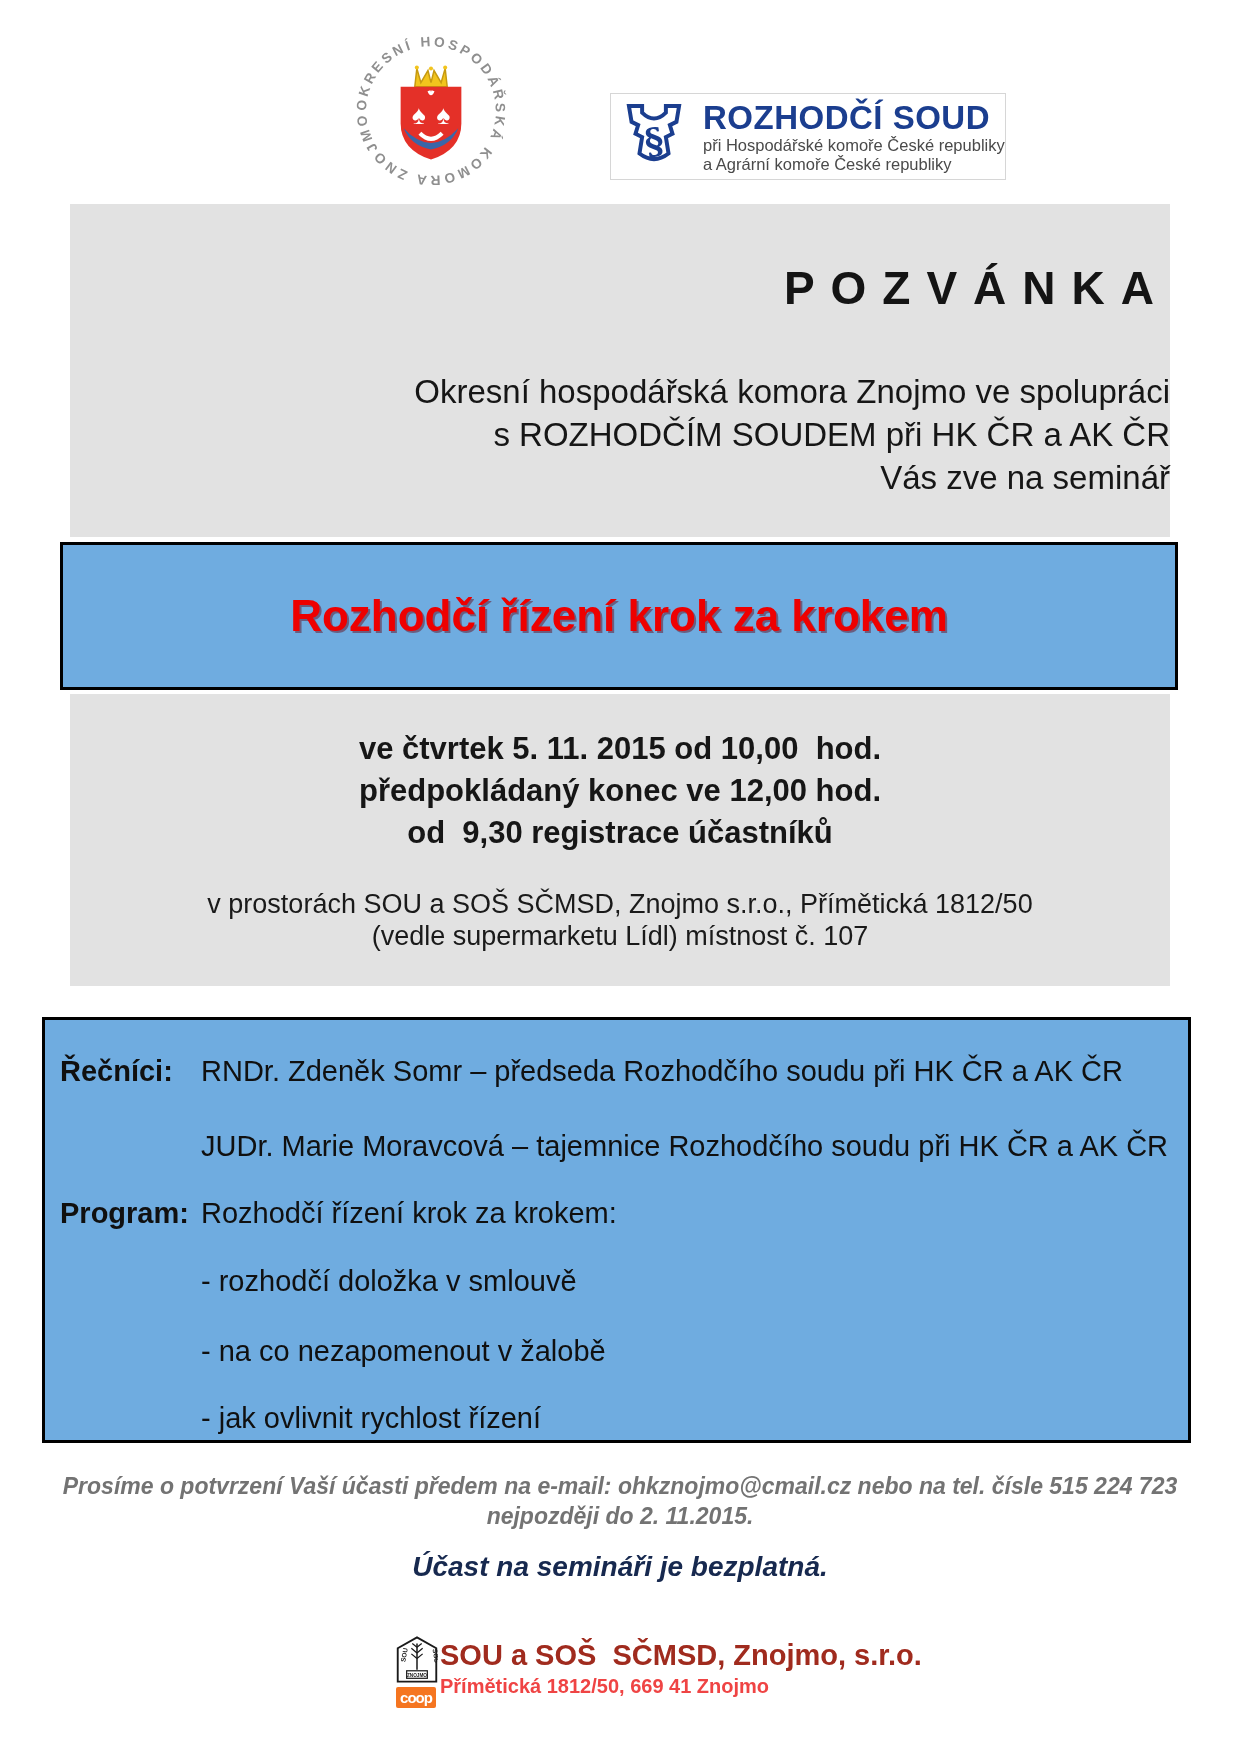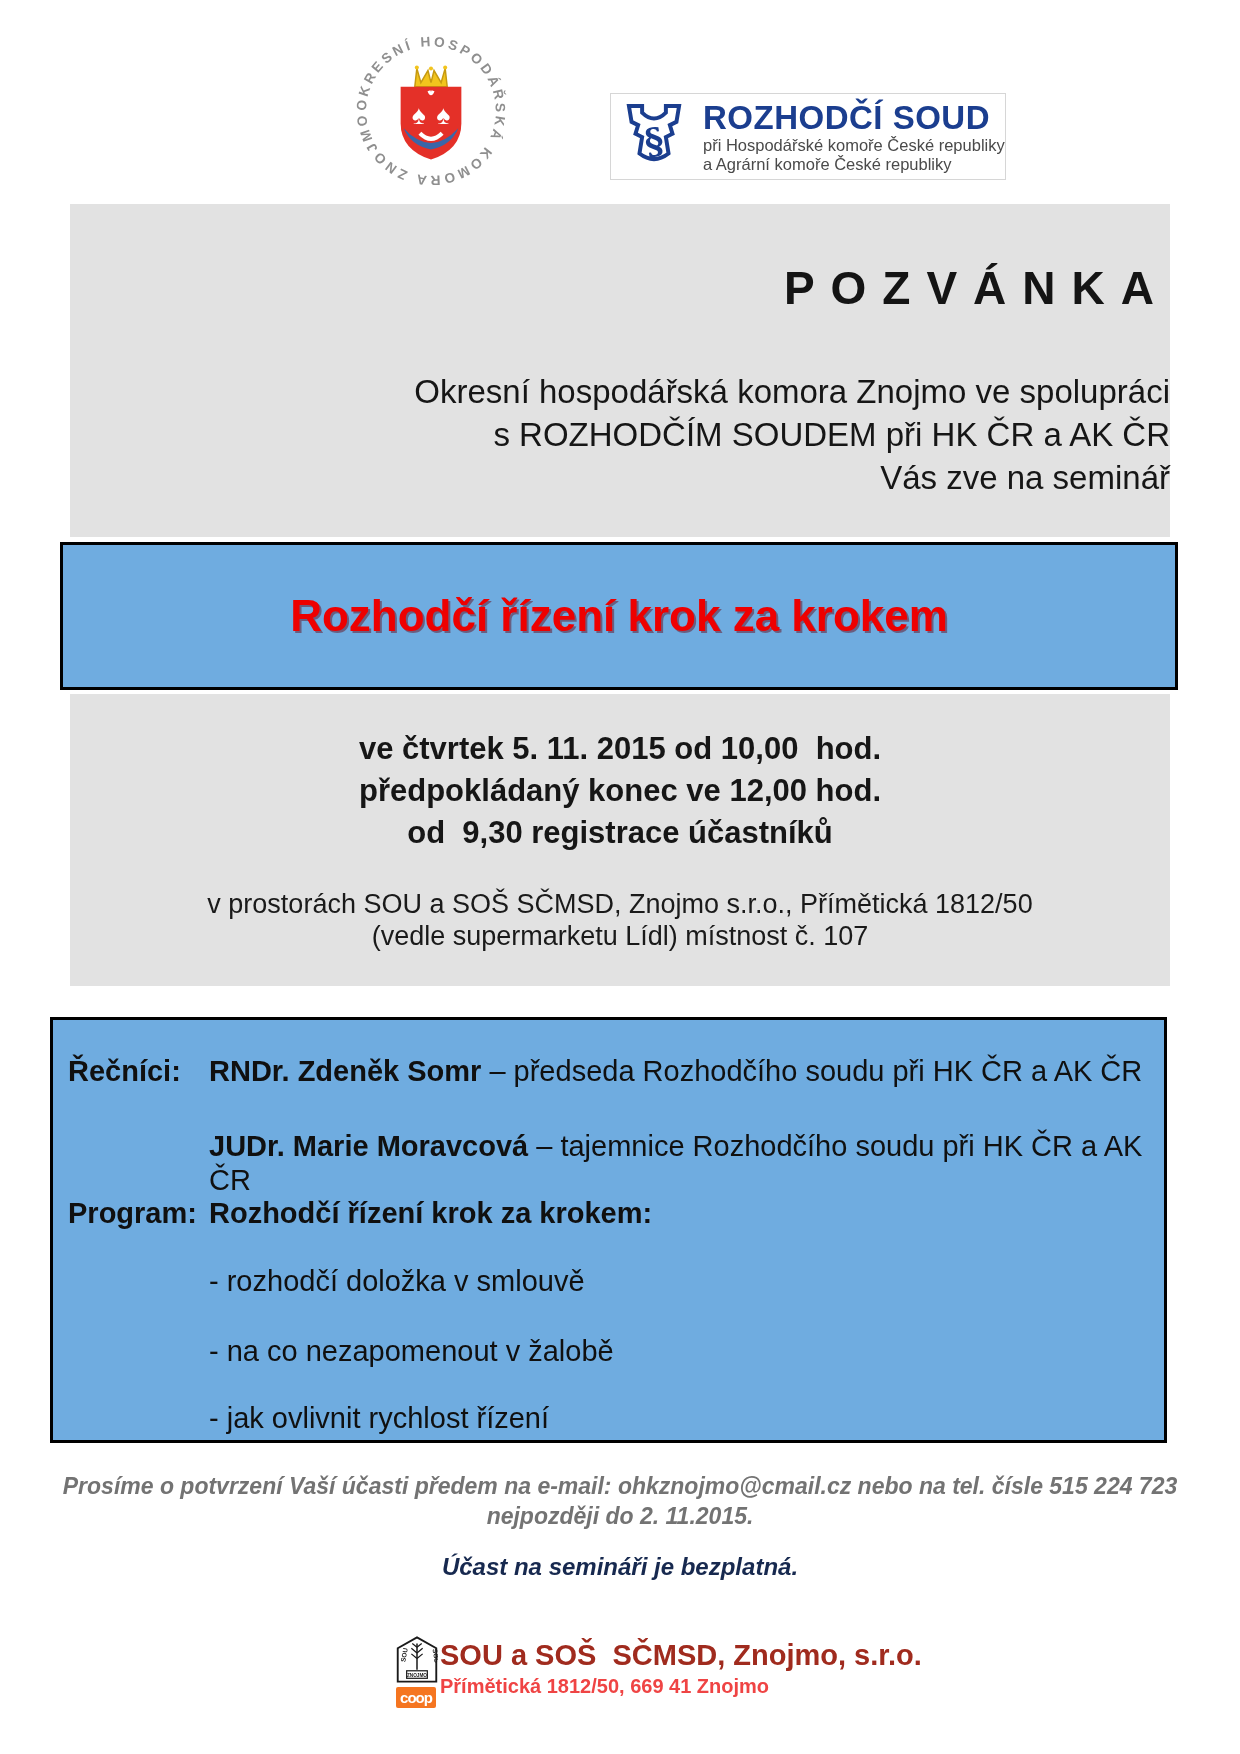--- a/index.html
+++ b/index.html
@@ -35,34 +35,34 @@
   .panel2 { left:60px; top:542px; width:1112px; height:142px; }
   .seminar-title {
     padding-top:47px; font-size:44px; line-height:48px; font-weight:bold; color:#EE0000;
     text-shadow:2px 2px 0 rgba(100,0,10,0.45);
   }
 
   .panel3 { top:694px; height:292px; }
   .panel3 .times { padding-top:34px; font-size:31px; line-height:42px; font-weight:bold; color:#161616; }
   .panel3 .venue { margin-top:34px; font-size:27px; line-height:32px; color:#1a1a1a; }
 
-  .panel4 { left:50px; top:1017px; width:1111px; height:420px; text-align:left; }
+  .panel4 { left:42px; top:1017px; width:1111px; height:420px; text-align:right;padding-left:32px; }
   .prow { position:absolute; left:0; width:100%; font-size:29px; line-height:34px; color:#101010; }
   .prow .lbl { position:absolute; left:15px; font-weight:bold; }
   .prow .txt { position:absolute; left:156px; white-space:pre-wrap; }
-  .prow .txt b { font-weight:bold;margin-top:48px; }
+  .prow .txt b { font-weight:normal;margin-top:48px; }
 
   
   .rsvp {
     position:absolute; left:0; top:1471px; width:100%; text-align:center;
     font-size:23px; line-height:30px; font-weight:bold; font-style:italic; color:#737373;
   }
   .free-note {
     position:absolute; left:0; top:1552px; width:100%; text-align:center;
-    font-size:24px; line-height:30px; font-weight:bold; font-style:italic; color:#17294F;
+    font-size:28px; line-height:30px; font-weight:bold; font-style:italic; color:#17294F;
   }
 
   
   .school { position:absolute; left:396px; top:1636px; display:flex; }
   .badge-col { width:42px; flex:0 0 auto; }
   .badge-col svg { display:block; }
   .coop {
     margin-top:4px; width:40px; height:21px; background:#F57520; border-radius:2px;
     color:#fff; font-weight:bold; font-size:15px; line-height:21px; text-align:center;
     letter-spacing:-1px;

